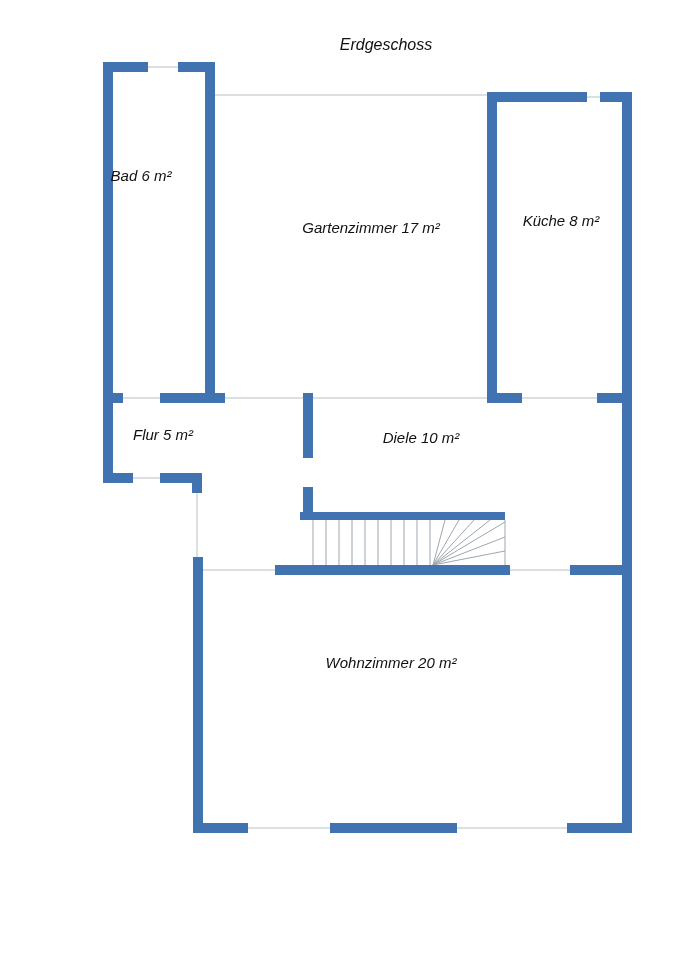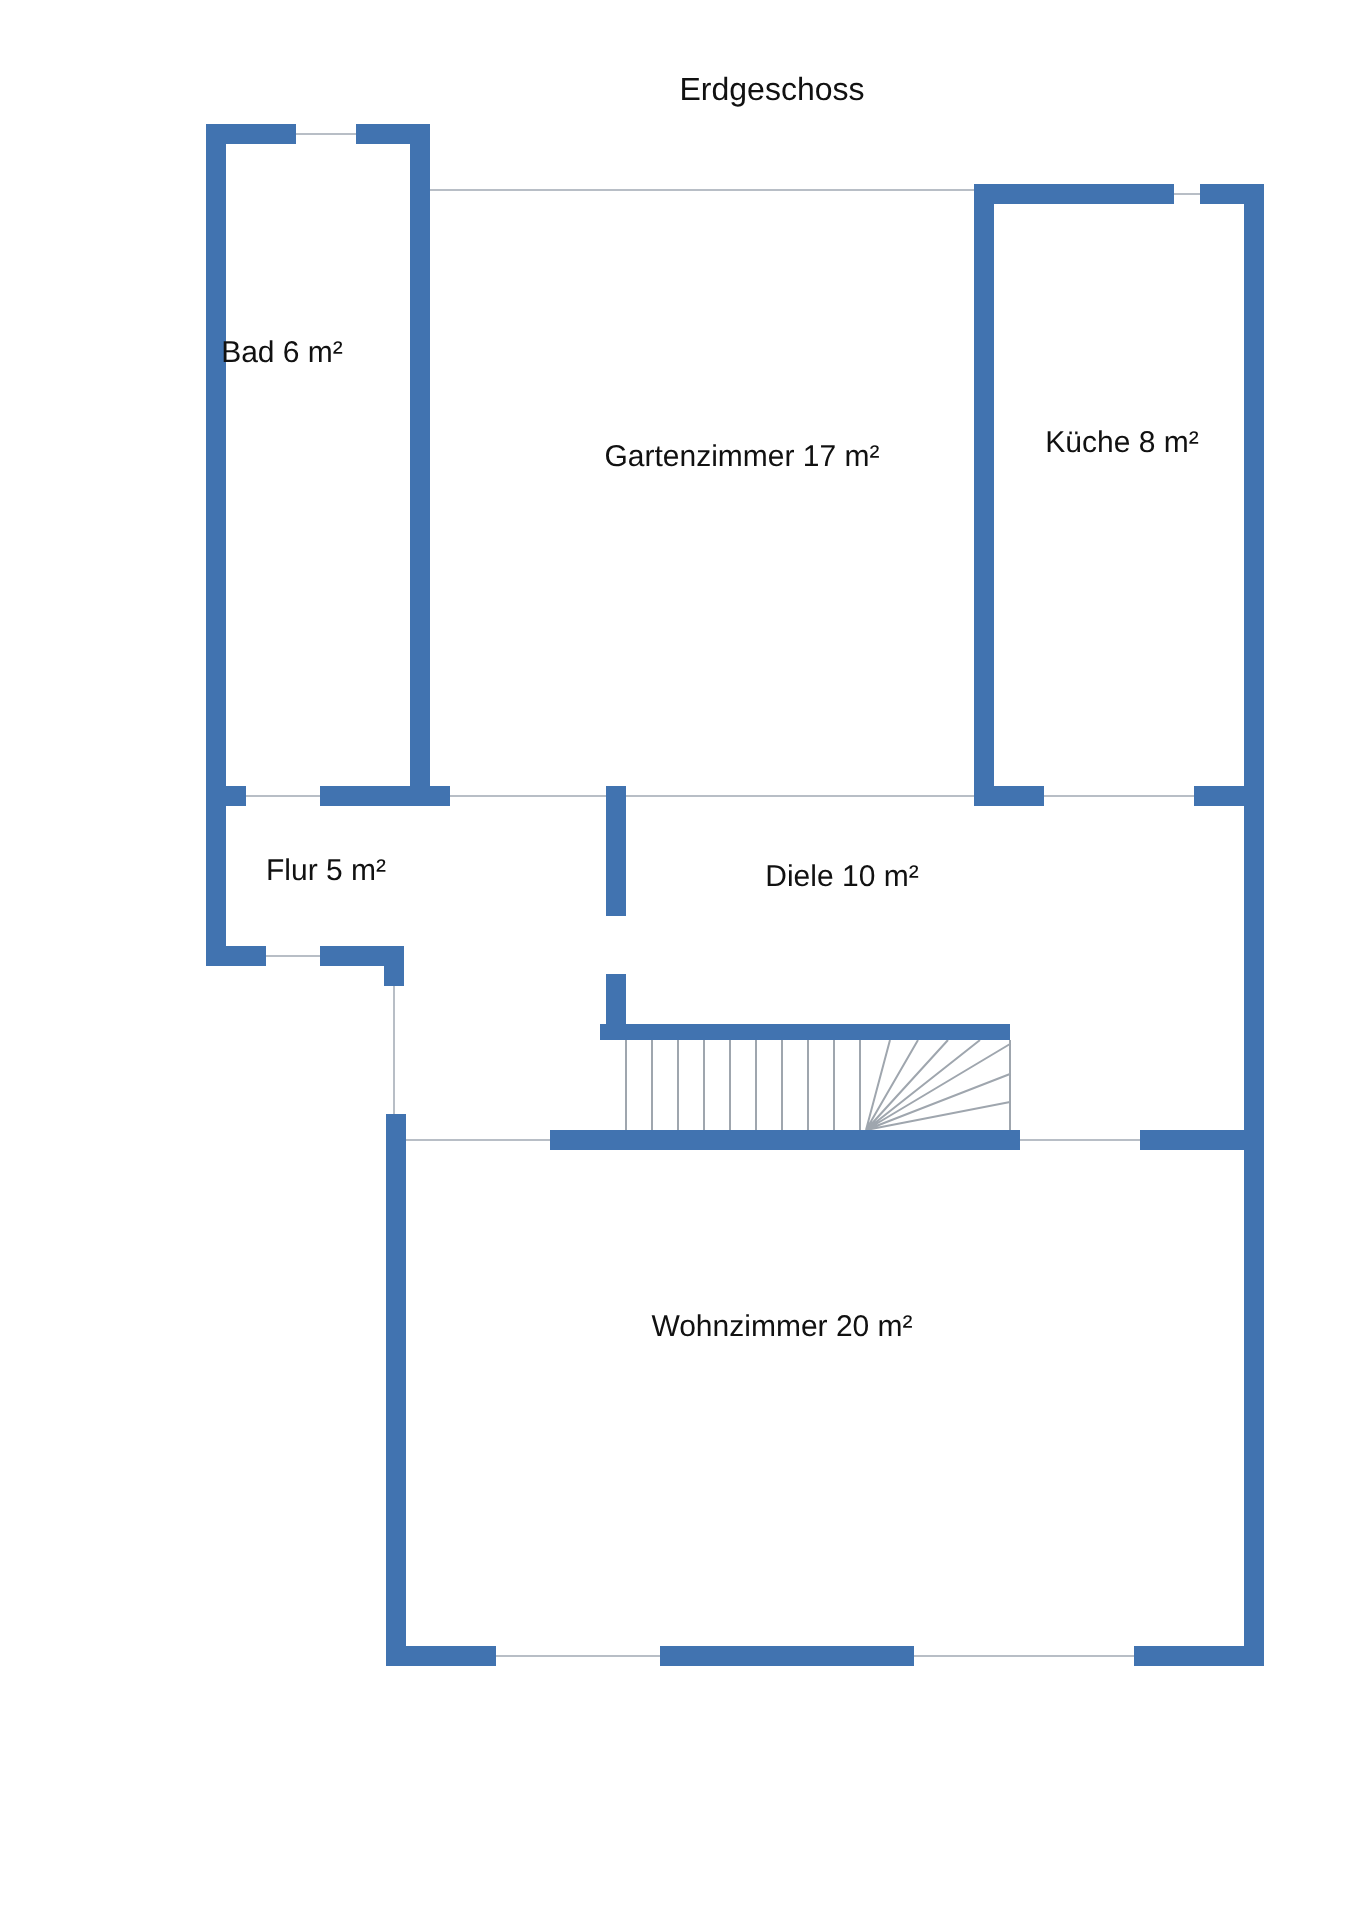--- a/index.html
+++ b/index.html
@@ -6,20 +6,21 @@
     --wall:#4173b0;
     --thin_line:#b8bec6;
     --stair_line:#9fa6ae;
     --text:#111111;
     --background:#ffffff;
   }
   html,body{margin:0;padding:0;background:var(--background);}
   .canvas{
     width:625px;height:960px;position:relative;background:var(--background);
     font-family:"Liberation Sans",sans-serif;
+    font-style:italic;
   }
   svg{display:block;}
   .wall{fill:var(--wall);stroke:none;}
   .thin{stroke:var(--thin_line);stroke-width:1;fill:none;}
   .stair-line{stroke:var(--stair_line);stroke-width:1;fill:none;}
   .room-label{
     font-family:"Liberation Sans",sans-serif;
     font-size:15px;fill:var(--text);text-anchor:middle;
   }
   .plan-title{

